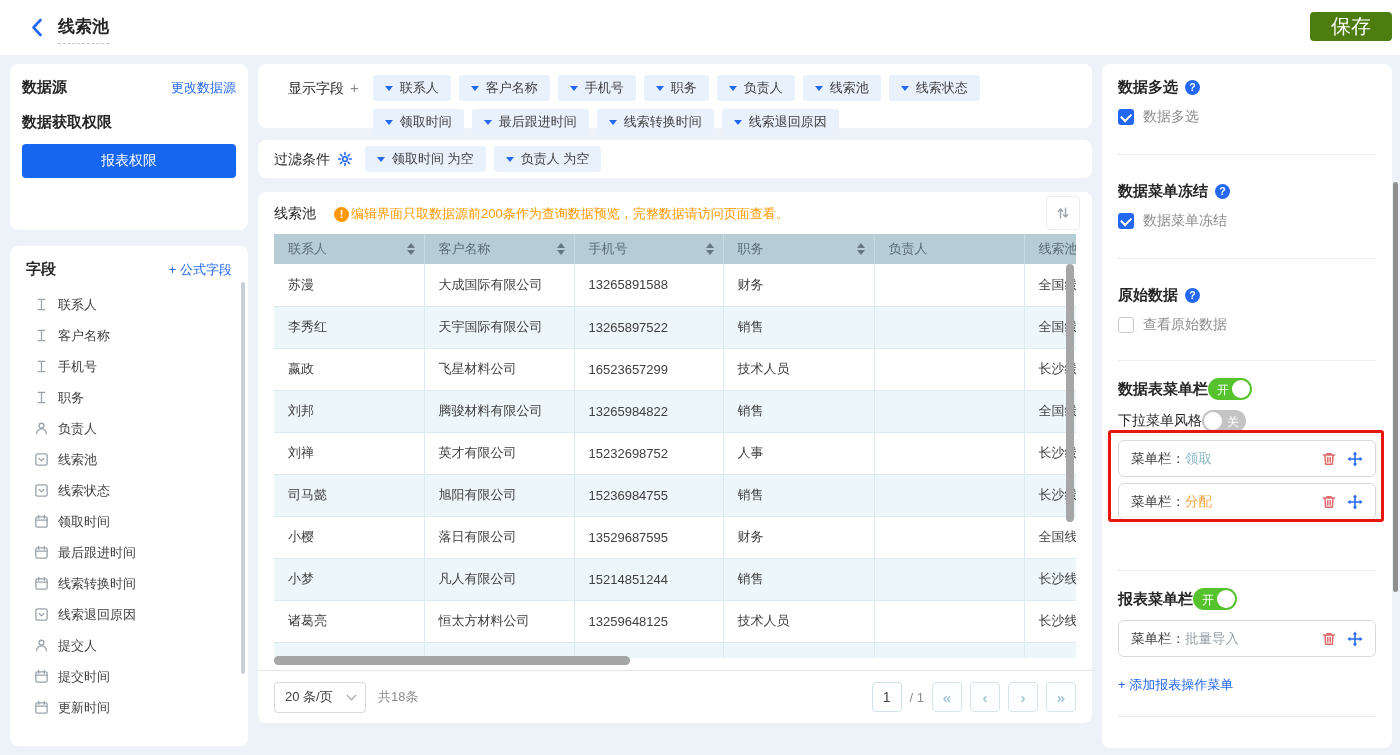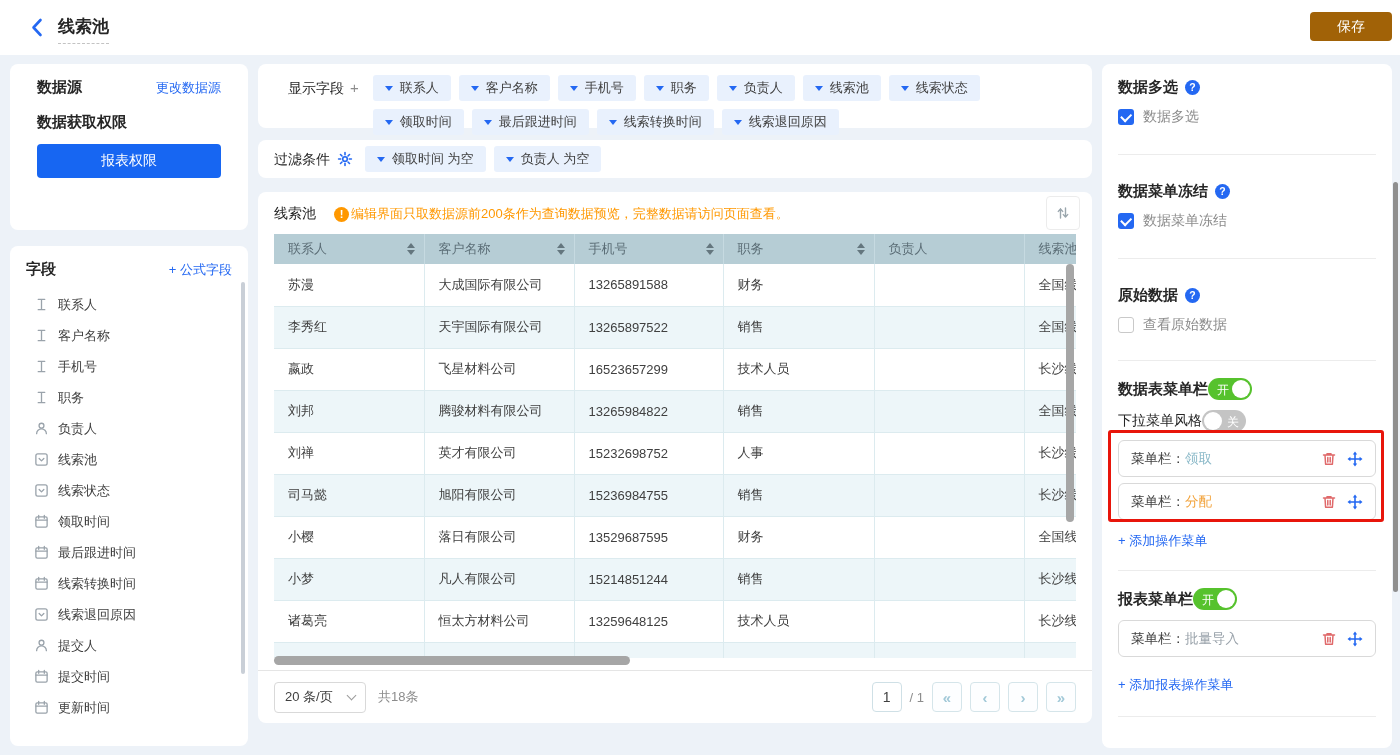--- a/index.html
+++ b/index.html
@@ -4,24 +4,24 @@
 <style>
   * { box-sizing: border-box; margin: 0; padding: 0; }
   html,body { width:1400px; height:755px; overflow:hidden; }
   body { position:relative; background:#edf2f8; font-family:"Liberation Sans","DejaVu Sans",sans-serif; color:#404040; }
   .card { position:absolute; background:#fff; border-radius:8px; }
 
   
   #topbar { position:absolute; left:0; top:0; width:1400px; height:55px; background:#fff; }
   #back { position:absolute; left:26px; top:15px; width:24px; height:24px; cursor:pointer; }
   #title { position:absolute; left:58px; top:15px; font-size:17px; font-weight:bold; color:#262626; padding-bottom:5px; border-bottom:1px dashed #c3c3c3; }
-  #save { position:absolute; left:1310px; top:12px; width:82px; height:29px; background:#a16207; color:#fff; font-size:14px; border:none; border-radius:4px; font-family:inherit; }
+  #save { position:absolute; left:1310px; top:12px; width:82px; height:29px; background:#4d7c0f; color:#fff; font-size:20px; border:none; border-radius:4px; font-family:inherit; }
 
   
-  #card-ds { left:10px; top:64px; width:238px; height:166px; padding:14px 27px; }
+  #card-ds { left:10px; top:64px; width:238px; height:166px; padding:14px 12px; }
   .row-between { display:flex; justify-content:space-between; align-items:center; }
   .sec-h { font-size:15px; font-weight:bold; color:#262626; }
   .blue-link { font-size:13px; color:#2468f2; cursor:pointer; }
   #ds-item { margin-top:12px; height:34px; background:#f5f6f8; border-radius:4px; display:flex; align-items:center; gap:8px; padding:0 10px; font-size:13px; color:#404040; }
   #perm-title { margin-top:16px; }
   #perm-btn { margin-top:12px; width:100%; height:34px; background:#1766f2; color:#fff; font-size:14px; border:none; border-radius:4px; font-family:inherit; }
 
   #card-fields { left:10px; top:246px; width:238px; height:500px; padding:14px 16px; overflow:hidden; }
   #field-list { list-style:none; margin-top:10px; }
   #field-list li { height:31px; display:flex; align-items:center; gap:9px; padding-left:8px; font-size:13px; color:#404040; cursor:pointer; }
@@ -544,21 +544,20 @@
           </svg>
         </span>
         <span class="mi">
           <svg viewBox="0 0 16 16" width="16" height="16">
             <path d="M8 3v10M3 8h10" stroke="#2468f2" stroke-width="1.6"></path>
             <path d="M8 0.5L5.8 3.4h4.4zM8 15.5L5.8 12.6h4.4zM0.5 8L3.4 5.8v4.4zM15.5 8L12.6 5.8v4.4z" fill="#2468f2"></path>
           </svg>
         </span>
       </div>
     </div>
-  <div class="r-abs add-link" style="top:468px">+ 添加操作菜单</div>
   <div class="r-abs divider" style="top:506px"></div>
 
   <div class="r-abs sec-row" style="top:524px">
     <span class="r-title">
         <span>报表菜单栏</span>
       </span>
     <span class="toggle on">
         <span class="t-label">开</span>
         <span class="knob"></span>
       </span>

